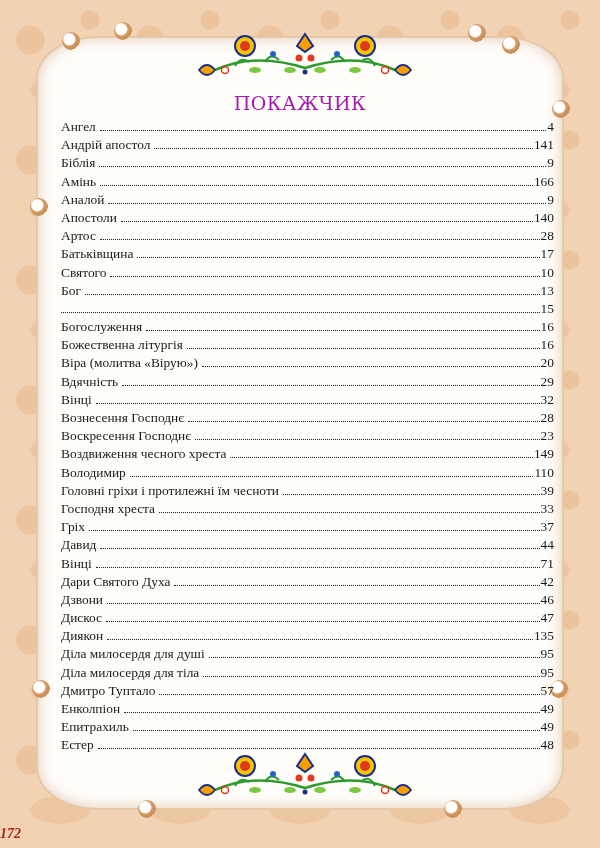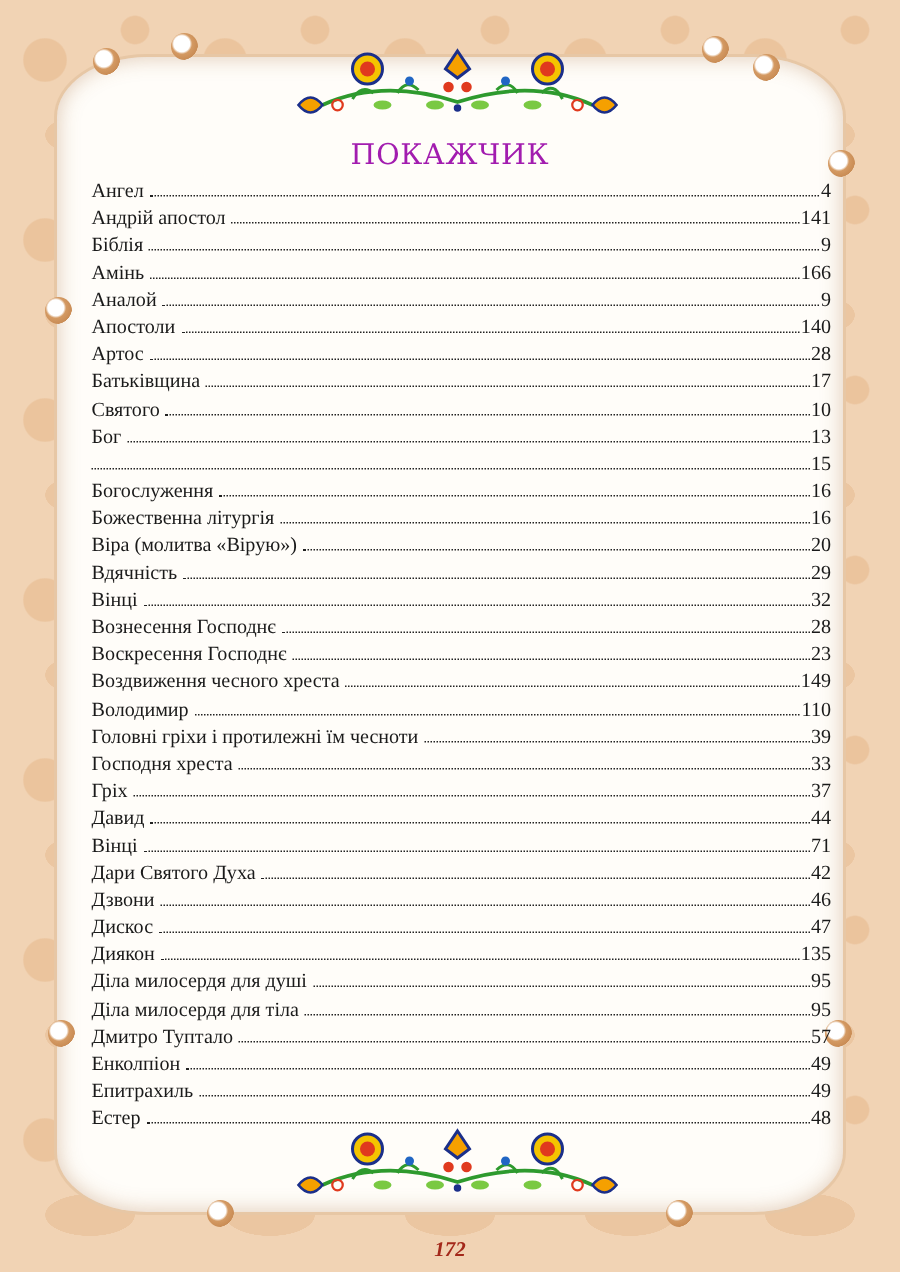--- a/index.html
+++ b/index.html
@@ -38,21 +38,21 @@
     display: flex; align-items: baseline; height: 18.2px;
     font-size: 13.4px; color: #1a1a1a; line-height: 18.2px;
     font-family: "Liberation Serif", serif;
   }
   .row .term { white-space: nowrap; padding-right: 4px; }
   .row .dots {
     flex: 1; border-bottom: 1.6px dotted #222; margin-bottom: 4px; height: 0;
   }
   .row .num { white-space: nowrap; padding-left: 1px; }
   .page-num {
-    position: absolute; left: 0; width: 600px; top: 826px; text-align: center;
+    position: absolute; left: 0; width: 600px; top: 826px; 
     color: #a3281a; font-style: italic; font-weight: bold; font-size: 14px;
     font-family: "Liberation Serif", serif;
   }
 </style>
 </head>
 <body>
 
 <div class="bg-pattern"></div>
 
 <div class="page">

